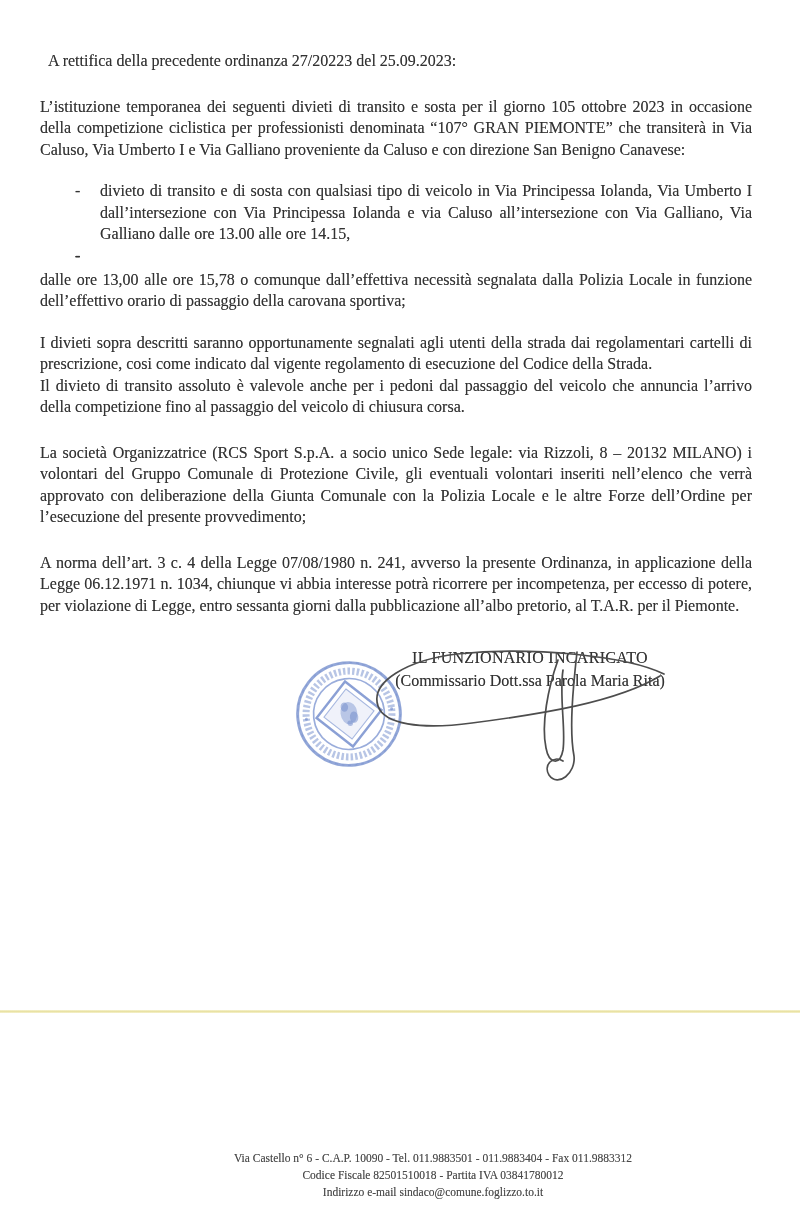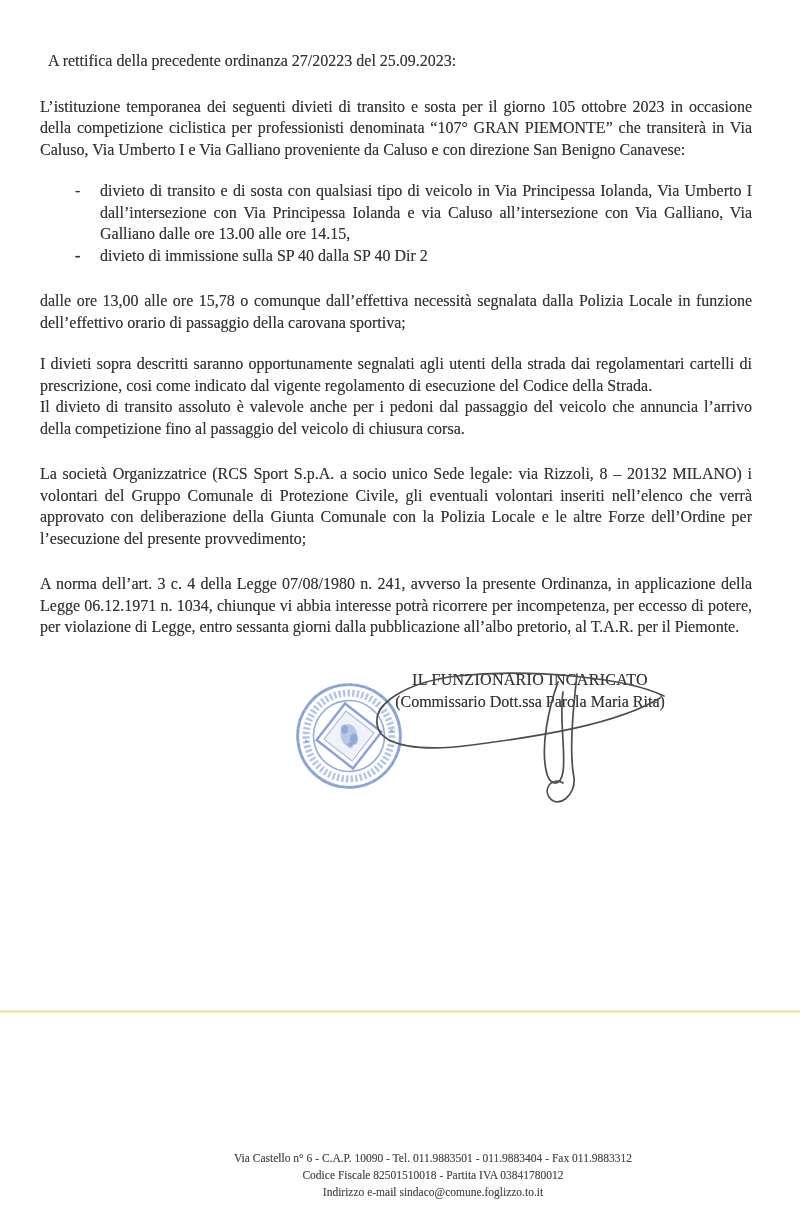--- a/index.html
+++ b/index.html
@@ -123,21 +123,20 @@
     <div class="bullet-list">
       <div class="bullet">
         <span class="dash">-</span>
         <span>divieto di transito e di sosta con qualsiasi tipo di veicolo in Via Principessa Iolanda, Via Umberto I dall’intersezione con Via Principessa Iolanda e via Caluso all’intersezione con Via Galliano, Via Galliano dalle ore 13.00 alle ore 14.15,</span>
       </div>
       <div class="bullet">
         <span class="dash">-</span>
       </div>
       <div class="bullet">
         <span class="dash">-</span>
-        <span>divieto di immissione sulla SP 40 dalla SP 40 Dir 2</span>
       </div>
     </div>
 
     <div class="para-block">
       <p class="para">dalle ore 13,00 alle ore 15,78 o comunque dall’effettiva necessità segnalata dalla Polizia Locale in funzione dell’effettivo orario di passaggio della carovana sportiva;</p>
     </div>
 
     <p class="para">I divieti sopra descritti saranno opportunamente segnalati agli utenti della strada dai regolamentari cartelli di prescrizione, cosi come indicato dal vigente regolamento di esecuzione del Codice della Strada.</p>
     <p class="para">Il divieto di transito assoluto è valevole anche per i pedoni dal passaggio del veicolo che annuncia l’arrivo della competizione fino al passaggio del veicolo di chiusura corsa.</p>
     <div class="para-block">

